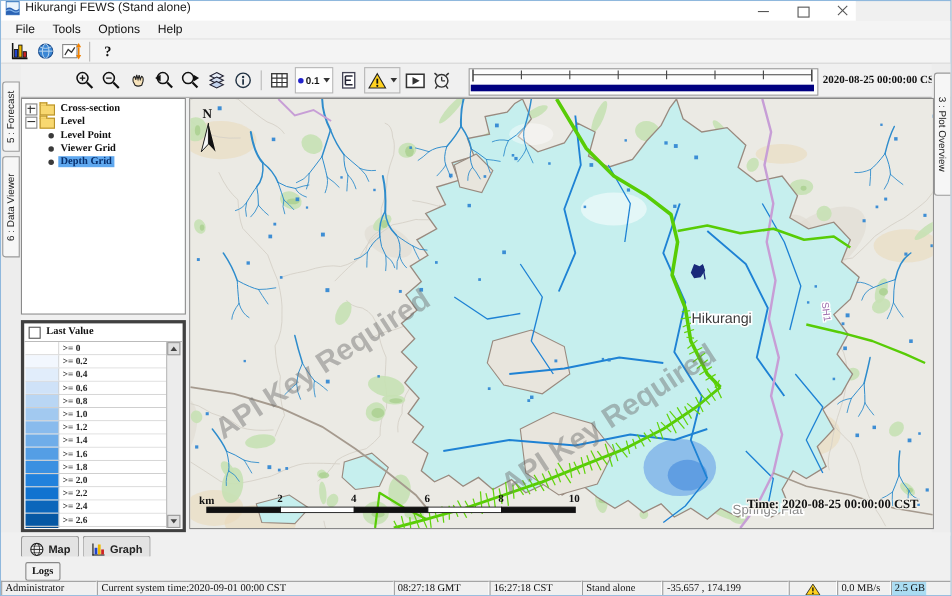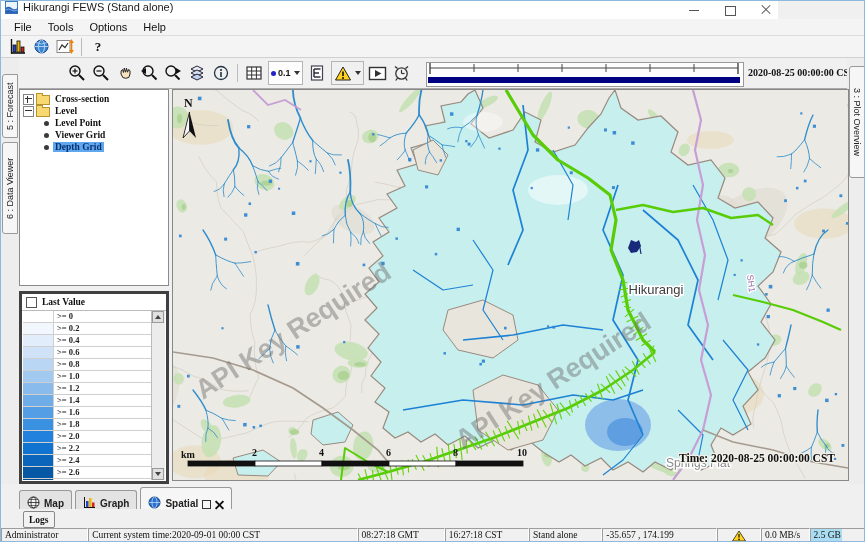--- a/index.html
+++ b/index.html
@@ -875,30 +875,20 @@
       <div class="btab">
         <svg width="13" height="13">
           <line x1="1.5" y1="1" x2="1.5" y2="12" stroke="#111"></line>
             <line x1="1" y1="11.5" x2="12" y2="11.5" stroke="#111"></line>
           <rect x="3" y="5" width="2.5" height="6" fill="#2244cc"></rect>
           <rect x="6" y="2" width="2.5" height="9" fill="#eeb800"></rect>
           <rect x="9" y="6.5" width="2.5" height="4.5" fill="#cc2222"></rect>
         </svg>
         <span>Graph</span>
       </div>
-      <div class="btab active">
-        <svg width="13" height="13">
-          <circle cx="6.5" cy="6.5" r="5.5" fill="#2a6fd4" stroke="#13407e"></circle>
-          <ellipse cx="6.5" cy="6.5" rx="2.5" ry="5.5" fill="none" stroke="#bcd8f0" stroke-width="0.8"></ellipse>
-          <line x1="1" y1="6.5" x2="12" y2="6.5" stroke="#bcd8f0" stroke-width="0.8"></line>
-        </svg>
-        <span>Spatial</span>
-        <div class="mini-box"></div>
-        <div class="mini-x"></div>
-      </div>
     </div>
     <div id="logs-btn" class="serif">Logs</div>
   </div>
 
   <div id="statusbar" class="serif">
     <div class="scell" style="width:88px"><span>Administrator</span></div>
     <div class="scell" style="width:272px"><span>Current system time:2020-09-01 00:00 CST</span></div>
     <div class="scell" style="width:88px"><span>08:27:18 GMT</span></div>
     <div class="scell" style="width:85px"><span>16:27:18 CST</span></div>
     <div class="scell" style="width:74px"><span>Stand alone</span></div>

